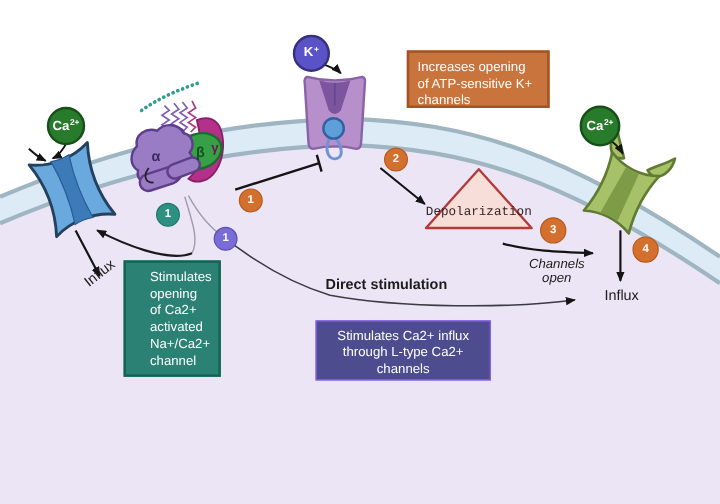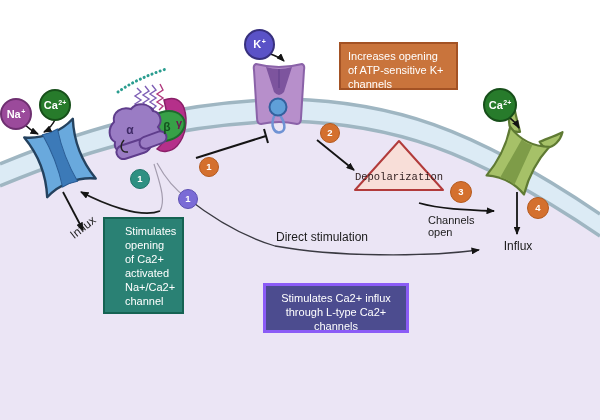--- a/index.html
+++ b/index.html
@@ -23,26 +23,26 @@
   .badge-teal-1{left:130px;top:169px;}
   .badge-orange-1{left:199px;top:157px;}
   .badge-purple-1{left:178px;top:189px;}
   .badge-2{left:320px;top:123px;}
   .badge-3{left:450px;top:181px;width:20px;height:20px;}
   .badge-4{left:527px;top:197px;width:20px;height:20px;}
 
   .tbox{position:absolute;color:#ffffff;font-size:11px;line-height:1.28;box-sizing:border-box;padding:5px 7px;}
   .tbox-orange{left:339px;top:42px;width:119px;height:48px;background:#c9743c;border:2px solid #a35224;}
   .tbox-teal{left:103px;top:217px;width:81px;height:97px;background:#2a8174;border:2px solid #156353;padding-left:20px;}
-  .tbox-navy{left:263px;top:283px;width:146px;height:50px;background:#4c4c8f;border:3px solid #8b5cf6;text-align:center;}
+  .tbox-navy{left:263px;top:267px;width:146px;height:50px;background:#4c4c8f;border:1px solid #8b5cf6;text-align:center;}
 
   .lbl{position:absolute;color:#1b1b1b;line-height:1.1;}
   .lbl-depolarization{left:352px;top:172px;width:94px;text-align:center;font-size:10.5px;color:#332222;font-family:Liberation Mono, monospace;}
-  .lbl-direct{left:262px;top:231px;width:120px;text-align:center;font-size:12px;}
-  .lbl-channels-open{left:428px;top:214px;width:72px;text-align:left;font-size:11px;}
+  .lbl-direct{left:262px;top:231px;width:120px;text-align:center;font-size:12px;font-weight:bold;}
+  .lbl-channels-open{left:428px;top:214px;width:72px;text-align:center;font-size:11px;font-style:italic;}
   .lbl-influx-left{left:72px;top:230px;font-size:12px;transform:rotate(-38deg);transform-origin:left center;}
   .lbl-influx-right{left:488px;top:240px;width:60px;text-align:center;font-size:12px;}
 </style>
 </head>
 <body>
 
 <div id="stage">
 
   <svg id="diagram-svg" width="600" height="420" viewBox="0 0 600 420">
     <defs>
@@ -114,24 +114,20 @@
     <path d="M 317 140 L 354 170" fill="none" stroke="#141414" stroke-width="1.8" marker-end="url(#ah)"></path>
     <path d="M 419 203 C 440 209 465 210 494 211" fill="none" stroke="#141414" stroke-width="1.8" marker-end="url(#ah)"></path>
     <path d="M 154 164 C 160 184 166 200 160 211" fill="none" stroke="#a39cae" stroke-width="1.2"></path>
     <path d="M 160 211 C 140 219 102 203 81 192" fill="none" stroke="#1a1a1a" stroke-width="1.8" marker-end="url(#ah)"></path>
     <path d="M 157 163 C 168 183 178 192 187 198" fill="none" stroke="#a39cae" stroke-width="1.2"></path>
     <path d="M 187 198 C 215 220 245 237 275 246 C 335 257 425 257 479 250" fill="none" stroke="#3a3a42" stroke-width="1.3" marker-end="url(#ah)"></path>
     <path d="M 63 192 L 83 230" fill="none" stroke="#141414" stroke-width="1.8" marker-end="url(#ah)"></path>
     <path d="M 517 192 L 517 234" fill="none" stroke="#141414" stroke-width="1.8" marker-end="url(#ah)"></path>
   </svg>
 
-  <div class="ion ion-na">
-    <span>Na</span>
-      <sup>+</sup>
-  </div>
   <div class="ion ion-ca-left">
     <span>Ca</span>
       <sup>2+</sup>
   </div>
   <div class="ion ion-k">
     <span>K</span>
       <sup>+</sup>
   </div>
   <div class="ion ion-ca-right">
     <span>Ca</span>

